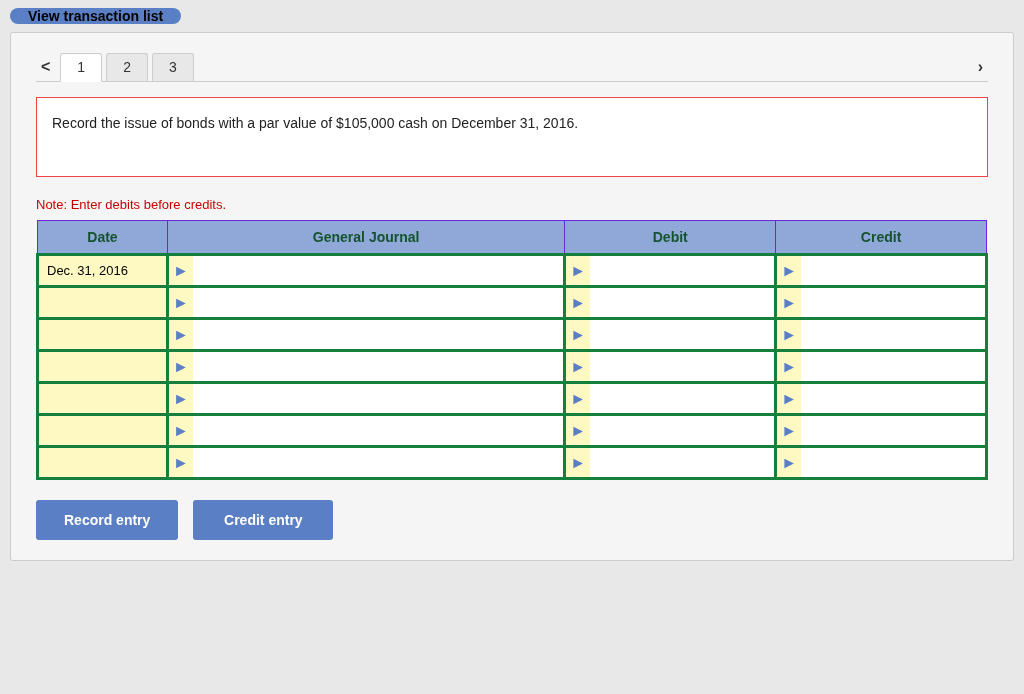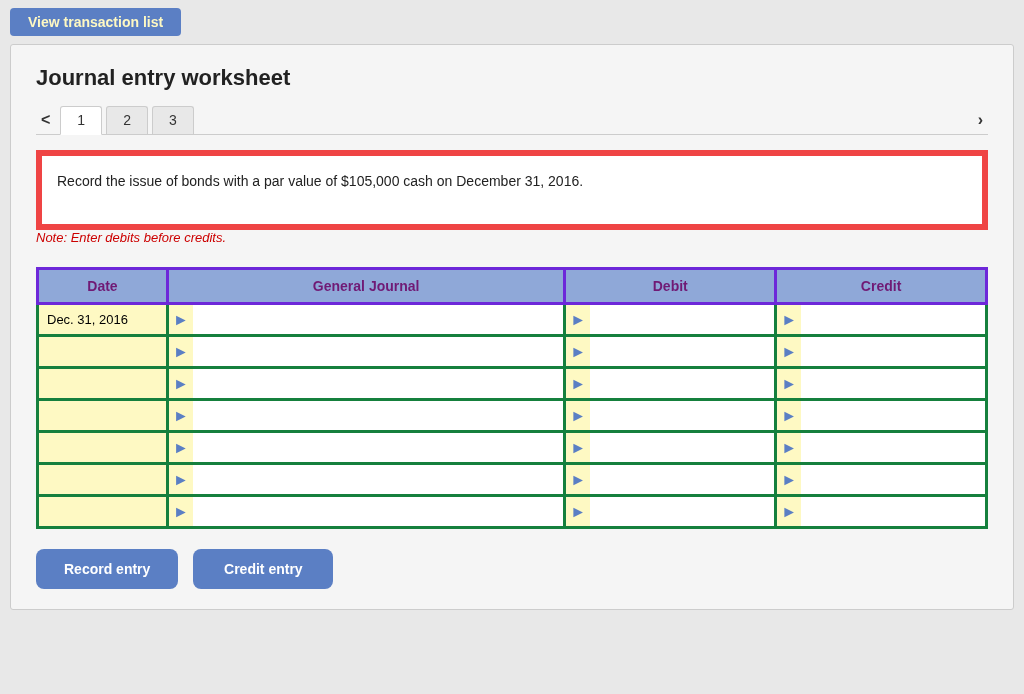--- a/index.html
+++ b/index.html
@@ -17,74 +17,73 @@
       overflow: hidden;
     }
 
     .top-bar {
       background: #e8e8e8;
       padding: 8px 10px;
     }
 
     .view-transaction-btn {
       background: #5b7fc4;
-      color: #fef9c3;
+      color: #000000;
       border: none;
-      padding: 6px 18px;
-      font-size: 14px;
-      font-weight: bold;
-      cursor: pointer;
-      border-radius: 4px;
+      padding: 0 18px;
+      font-size: 14px;
+      font-weight: bold;
+      cursor: pointer;
+      border-radius: 10px;
     }
 
     .main-container {
       background: #f5f5f5;
       margin: 0 10px 10px 10px;
       border: 1px solid #ccc;
       border-radius: 3px;
       padding: 20px 25px 20px 25px;
     }
 
     .worksheet-title {
       font-size: 22px;
       font-weight: bold;
       color: #222;
       margin-bottom: 15px;
     }
 
     .instruction-box {
-      border: 6px solid #ef4444;
+      border: 1px solid #ef4444;
       background: white;
       padding: 15px 15px;
-      margin-bottom: 0;
+      margin-bottom: 20px;
       min-height: 80px;
       font-size: 14px;
       color: #222;
       line-height: 1.5;
     }
 
     .note-text {
       color: #cc0000;
       font-size: 13px;
-      margin-bottom: 22px;
-      font-style: italic;
+      margin-bottom: 8px;
     }
 
     .journal-table {
       width: 100%;
       border-collapse: collapse;
       margin-bottom: 20px;
     }
 
     .journal-table th {
       background: #8fa8d8;
-      color: #701a75;
+      color: #14532d;
       font-weight: bold;
       padding: 8px 10px;
-      border: 3px solid #6d28d9;
+      border: 1px solid #6d28d9;
       text-align: center;
       font-size: 14px;
     }
 
     .journal-table th.date-col {
       width: 130px;
       text-align: center;
     }
 
     .journal-table th.journal-col {
@@ -143,21 +142,21 @@
     }
 
     .btn-action {
       background: #5b7fc4;
       color: white;
       border: none;
       padding: 12px 28px;
       font-size: 14px;
       font-weight: bold;
       cursor: pointer;
-      border-radius: 8px;
+      border-radius: 3px;
       min-width: 140px;
     }
 
     .btn-spacer {
       flex: 1;
     }
 
     .tab-nav-left {
       display: flex;
       align-items: center;
@@ -199,21 +198,20 @@
   </style>
 </head>
 <body>
 
 <div class="top-bar">
   <button class="view-transaction-btn">View transaction list</button>
 </div>
 
 <div class="main-container">
 
-  <div class="worksheet-title">Journal entry worksheet</div>
 
   <div style="display:flex; align-items:center; border-bottom:1px solid #ccc; margin-bottom:15px;">
     <span class="tab-nav-left">&lt;</span>
     <div style="display:flex; align-items:flex-end; gap:4px; padding:0 5px;">
       <div class="tab-btn active">1</div>
       <div class="tab-btn">2</div>
       <div class="tab-btn">3</div>
     </div>
     <span class="tab-nav-right">›</span>
   </div>

